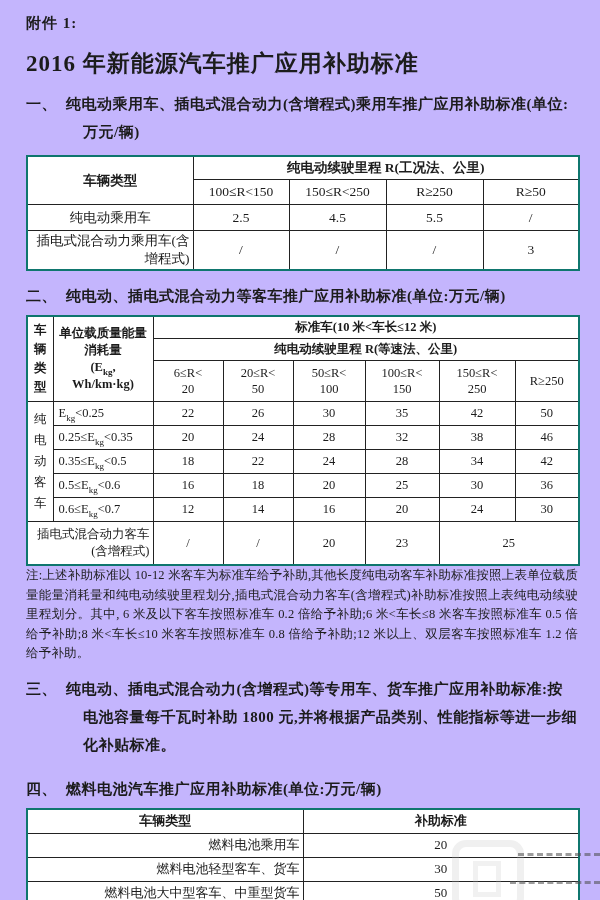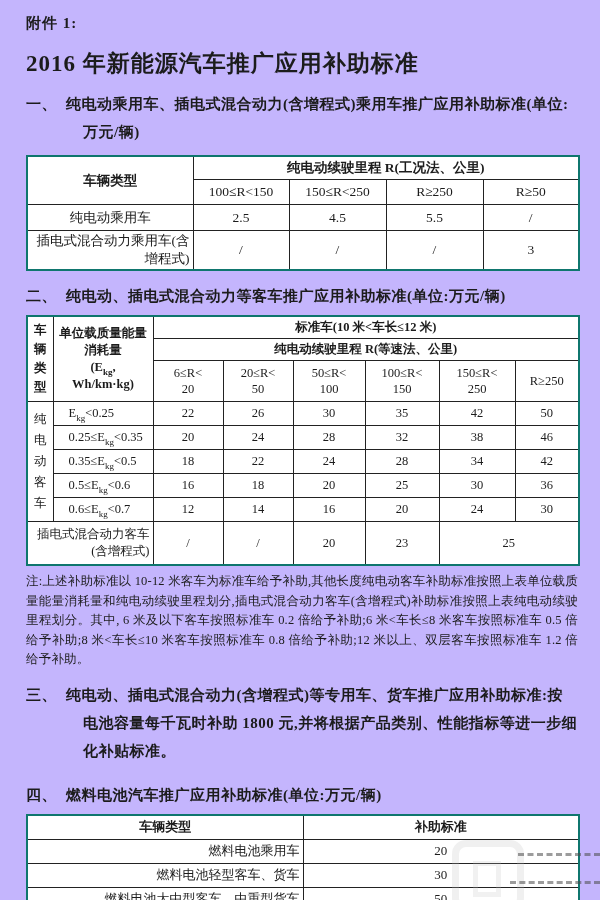--- a/index.html
+++ b/index.html
@@ -33,22 +33,22 @@
   .t2 .hrow td{height:19px;}
   .t2 .rrow td{height:38px;line-height:1.3;}
   .t2 .drow td{height:21px;}
   .t2 .prow td{height:40px;line-height:1.35;}
   .t3 td{height:21px;}
   .vert{word-break:break-all;text-align:center;padding:2px 0;}
   .vert-h{line-height:19px;}
   .vert-g{line-height:21px;}
   .ecell{line-height:1.35;}
   sub{font-size:9px;line-height:0;}
-  .ekg{text-align:left;padding-left:15px;}
-  .note{margin-top:6px;font-size:12.5px;line-height:19.5px;text-align:justify;letter-spacing:0.2px;}
+  .ekg{text-align:left;padding-left:5px;}
+  .note{font-size:12.5px;line-height:19.5px;text-align:justify;letter-spacing:0.2px;}
   
   .wm{position:absolute;pointer-events:none;}
   .wm-ring{left:452px;top:840px;width:58px;height:58px;border:7px solid #b9b9b9;
            border-radius:14px;opacity:.22;}
   .wm-sq{left:473px;top:861px;width:18px;height:26px;border:5px solid #bdbdbd;opacity:.22;}
   .wm-dash1{left:518px;top:853px;width:82px;border-top:3px dashed #4c4c4c;opacity:.55;}
   .wm-dash2{left:510px;top:881px;width:90px;border-top:3px dashed #4c4c4c;opacity:.55;}
 </style>
 </head>
 <body>

